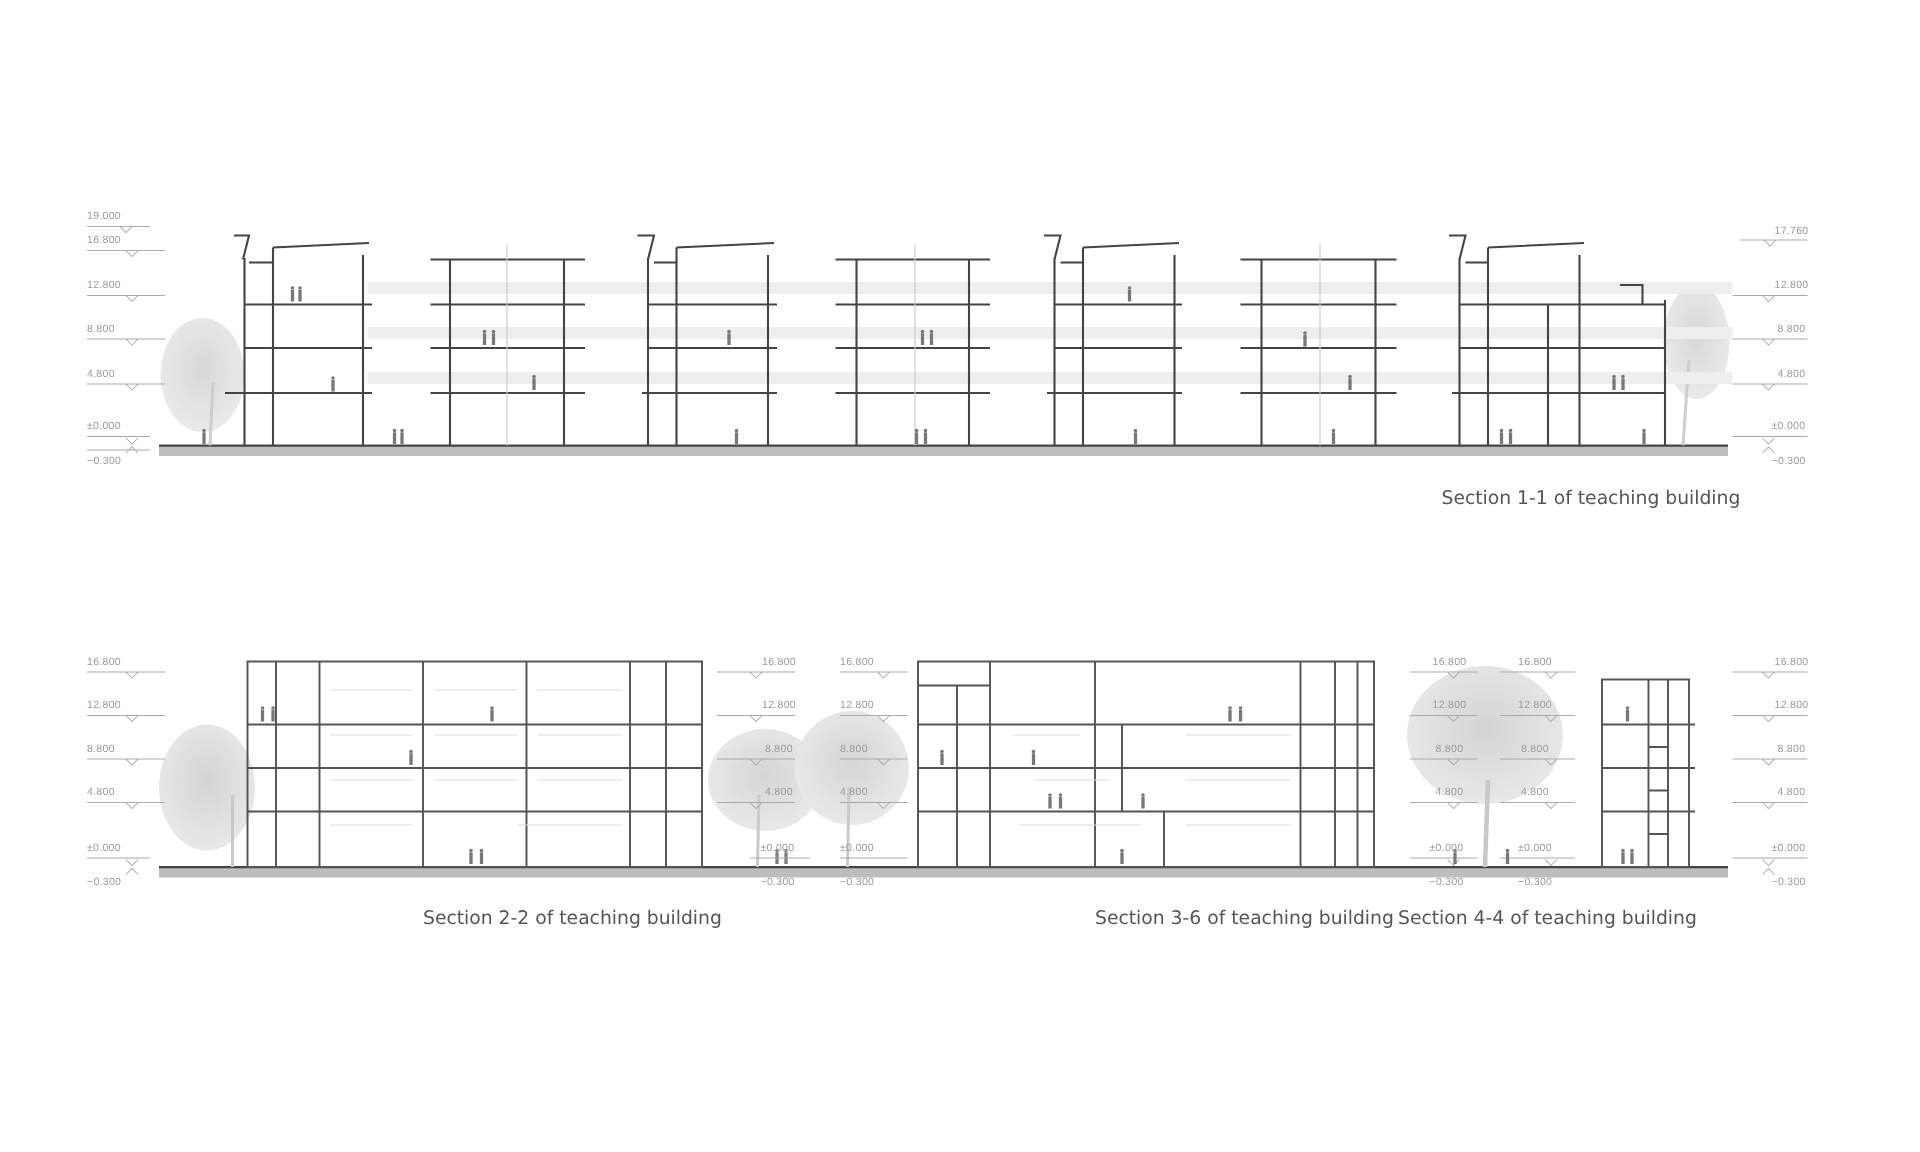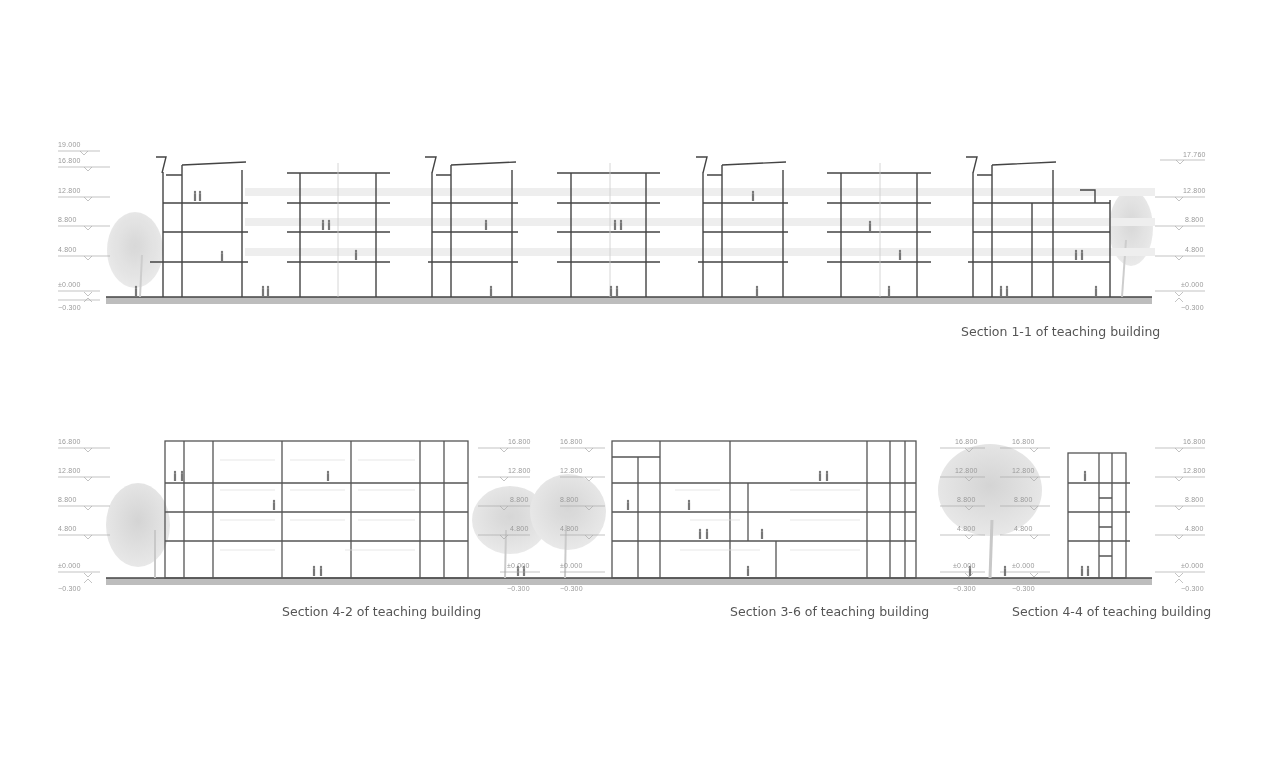--- a/index.html
+++ b/index.html
@@ -212,21 +212,21 @@
     <span class="lvl" style="left:58px;top:585px">−0.300</span>
   </div>
   <div>
     <span class="lvl" style="left:508px;top:438px">16.800</span>
     <span class="lvl" style="left:508px;top:467px">12.800</span>
     <span class="lvl" style="left:510px;top:496px">8.800</span>
     <span class="lvl" style="left:510px;top:525px">4.800</span>
     <span class="lvl" style="left:507px;top:562px">±0.000</span>
     <span class="lvl" style="left:507px;top:585px">−0.300</span>
   </div>
-  <div class="caption" style="left:282px;top:604px">Section 4-2 of teaching building</div>
+  <div class="caption" style="left:282px;top:604px">Section 2-2 of teaching building</div>
 
   <div>
     <span class="lvl" style="left:560px;top:438px">16.800</span>
     <span class="lvl" style="left:560px;top:467px">12.800</span>
     <span class="lvl" style="left:560px;top:496px">8.800</span>
     <span class="lvl" style="left:560px;top:525px">4.800</span>
     <span class="lvl" style="left:560px;top:562px">±0.000</span>
     <span class="lvl" style="left:560px;top:585px">−0.300</span>
   </div>
   <div class="caption" style="left:730px;top:604px">Section 3-6 of teaching building</div>
@@ -248,15 +248,15 @@
     <span class="lvl" style="left:1012px;top:585px">−0.300</span>
   </div>
   <div>
     <span class="lvl" style="left:1183px;top:438px">16.800</span>
     <span class="lvl" style="left:1183px;top:467px">12.800</span>
     <span class="lvl" style="left:1185px;top:496px">8.800</span>
     <span class="lvl" style="left:1185px;top:525px">4.800</span>
     <span class="lvl" style="left:1181px;top:562px">±0.000</span>
     <span class="lvl" style="left:1181px;top:585px">−0.300</span>
   </div>
-  <div class="caption" style="left:1012px;top:604px">Section 4-4 of teaching building</div>
+  <div class="caption" style="left:932px;top:604px">Section 4-4 of teaching building</div>
 
 </div>
 
 </body></html>

